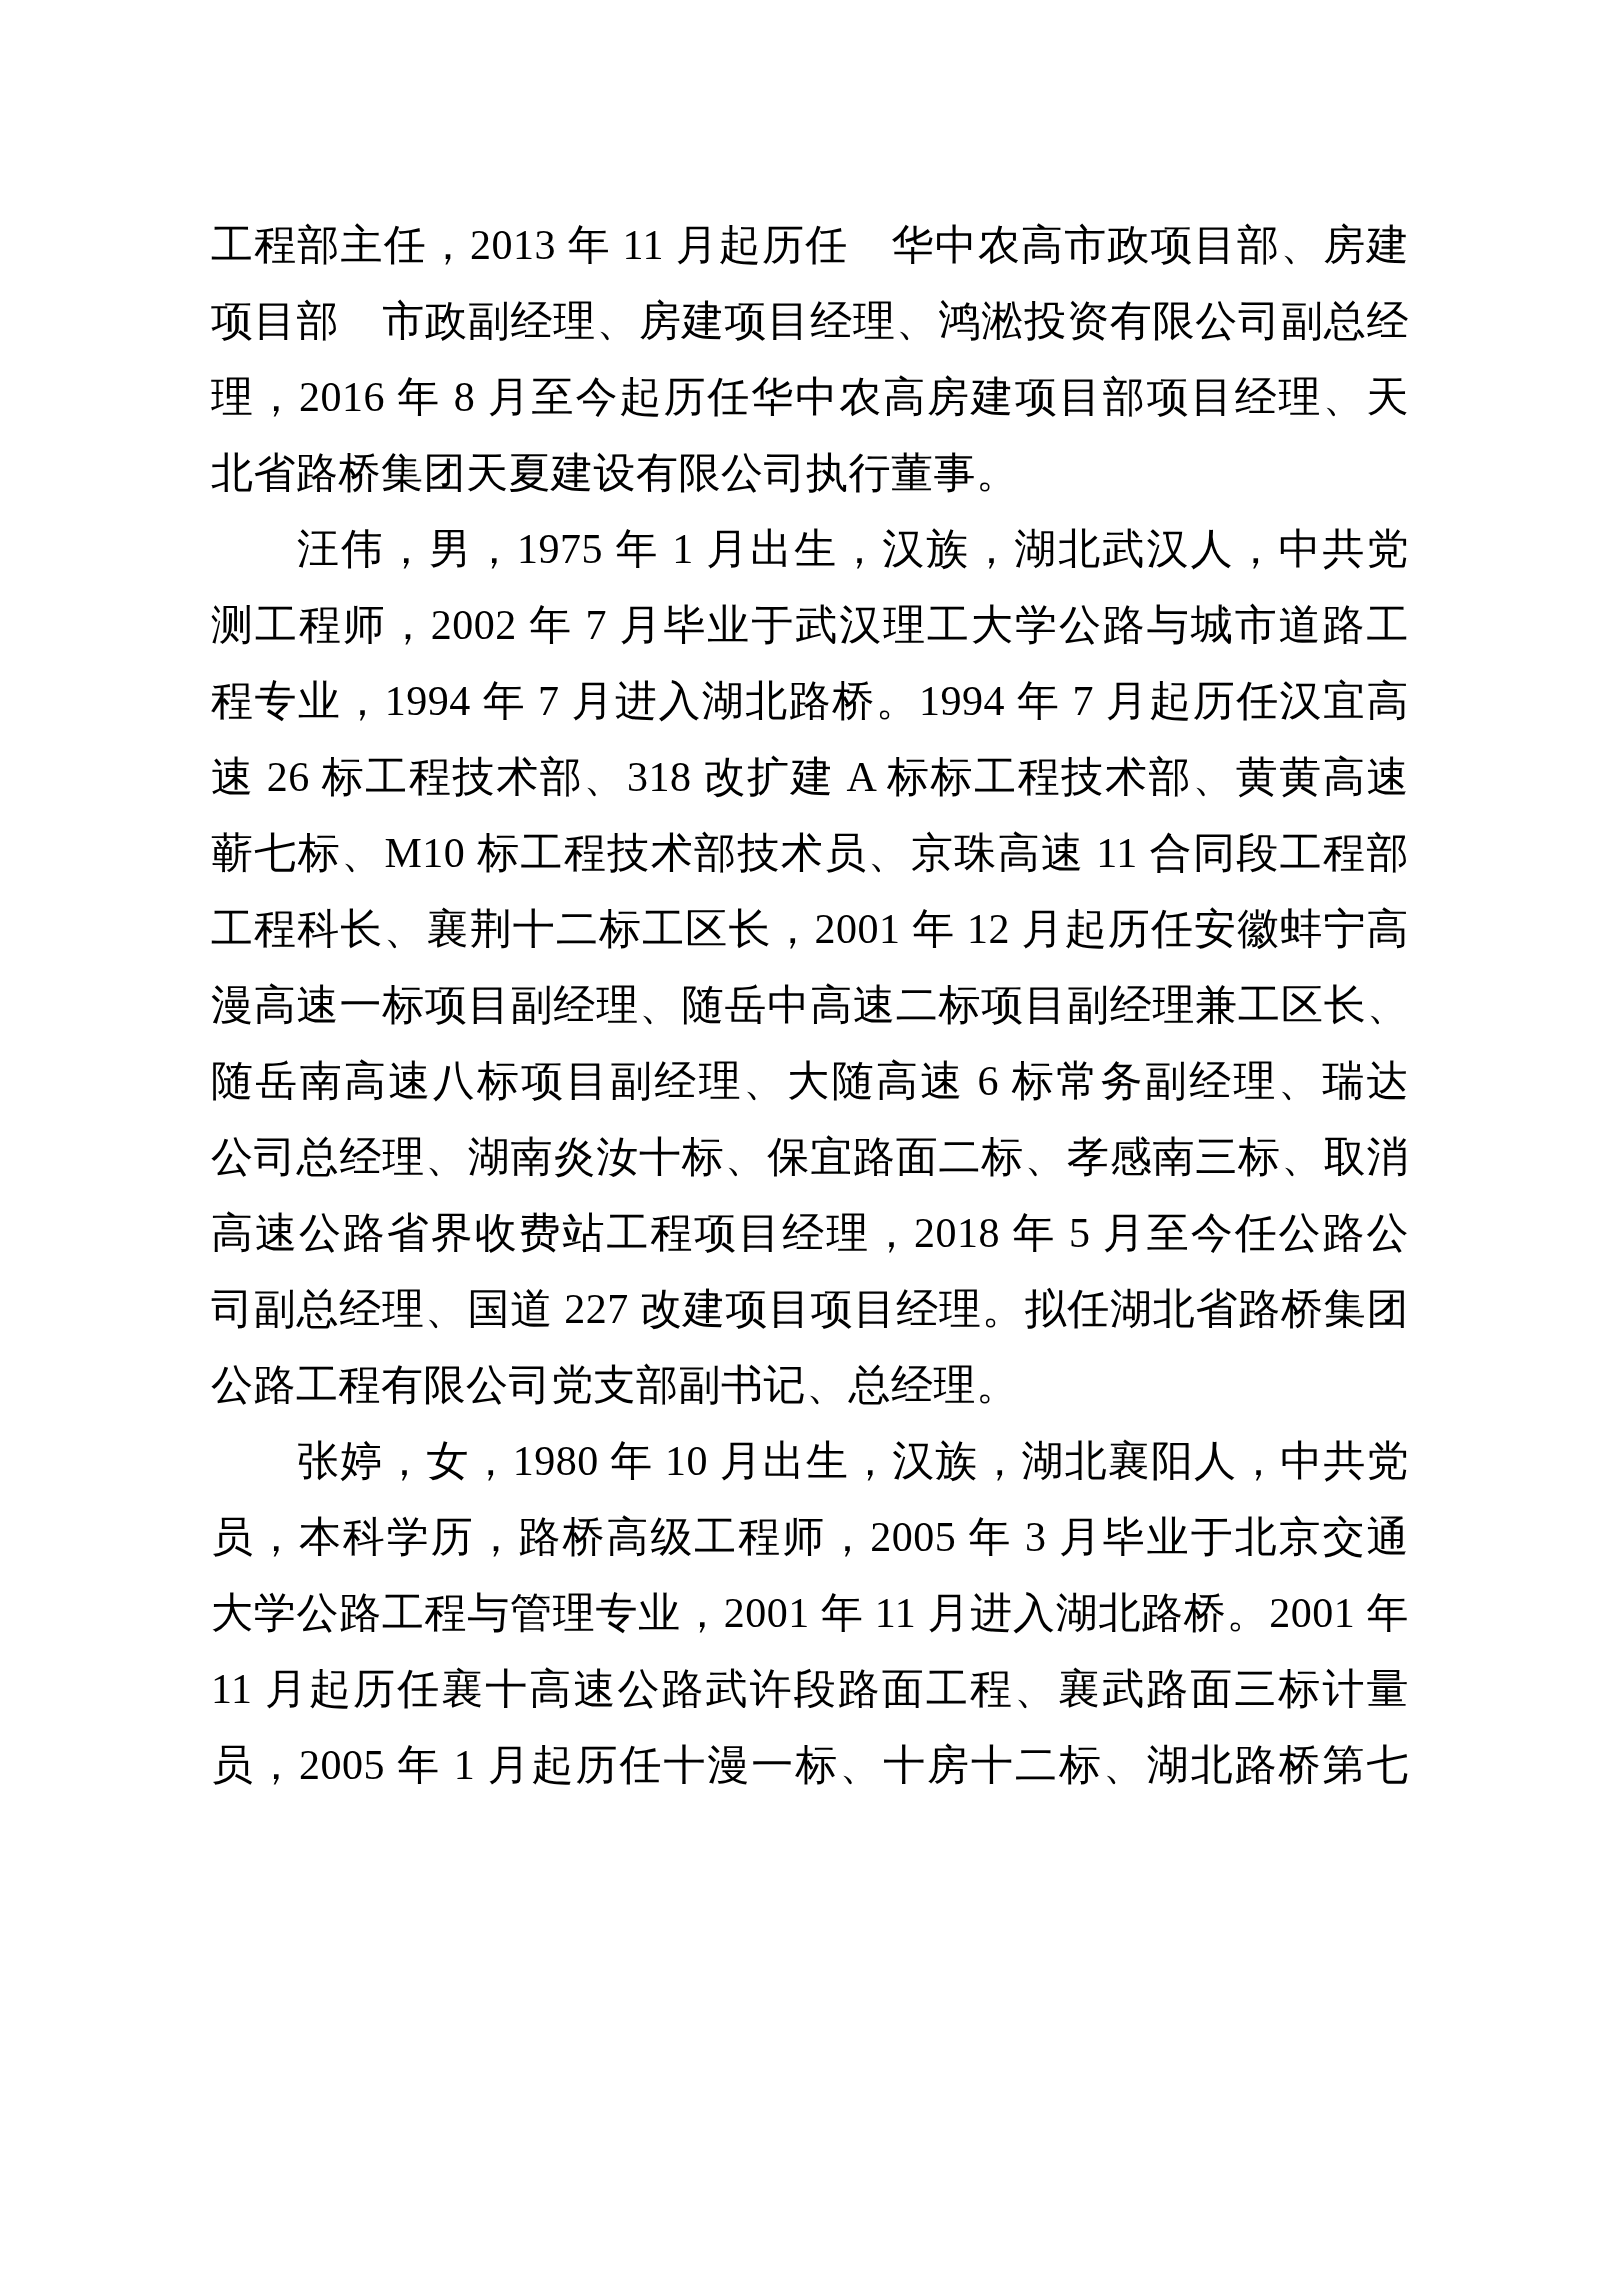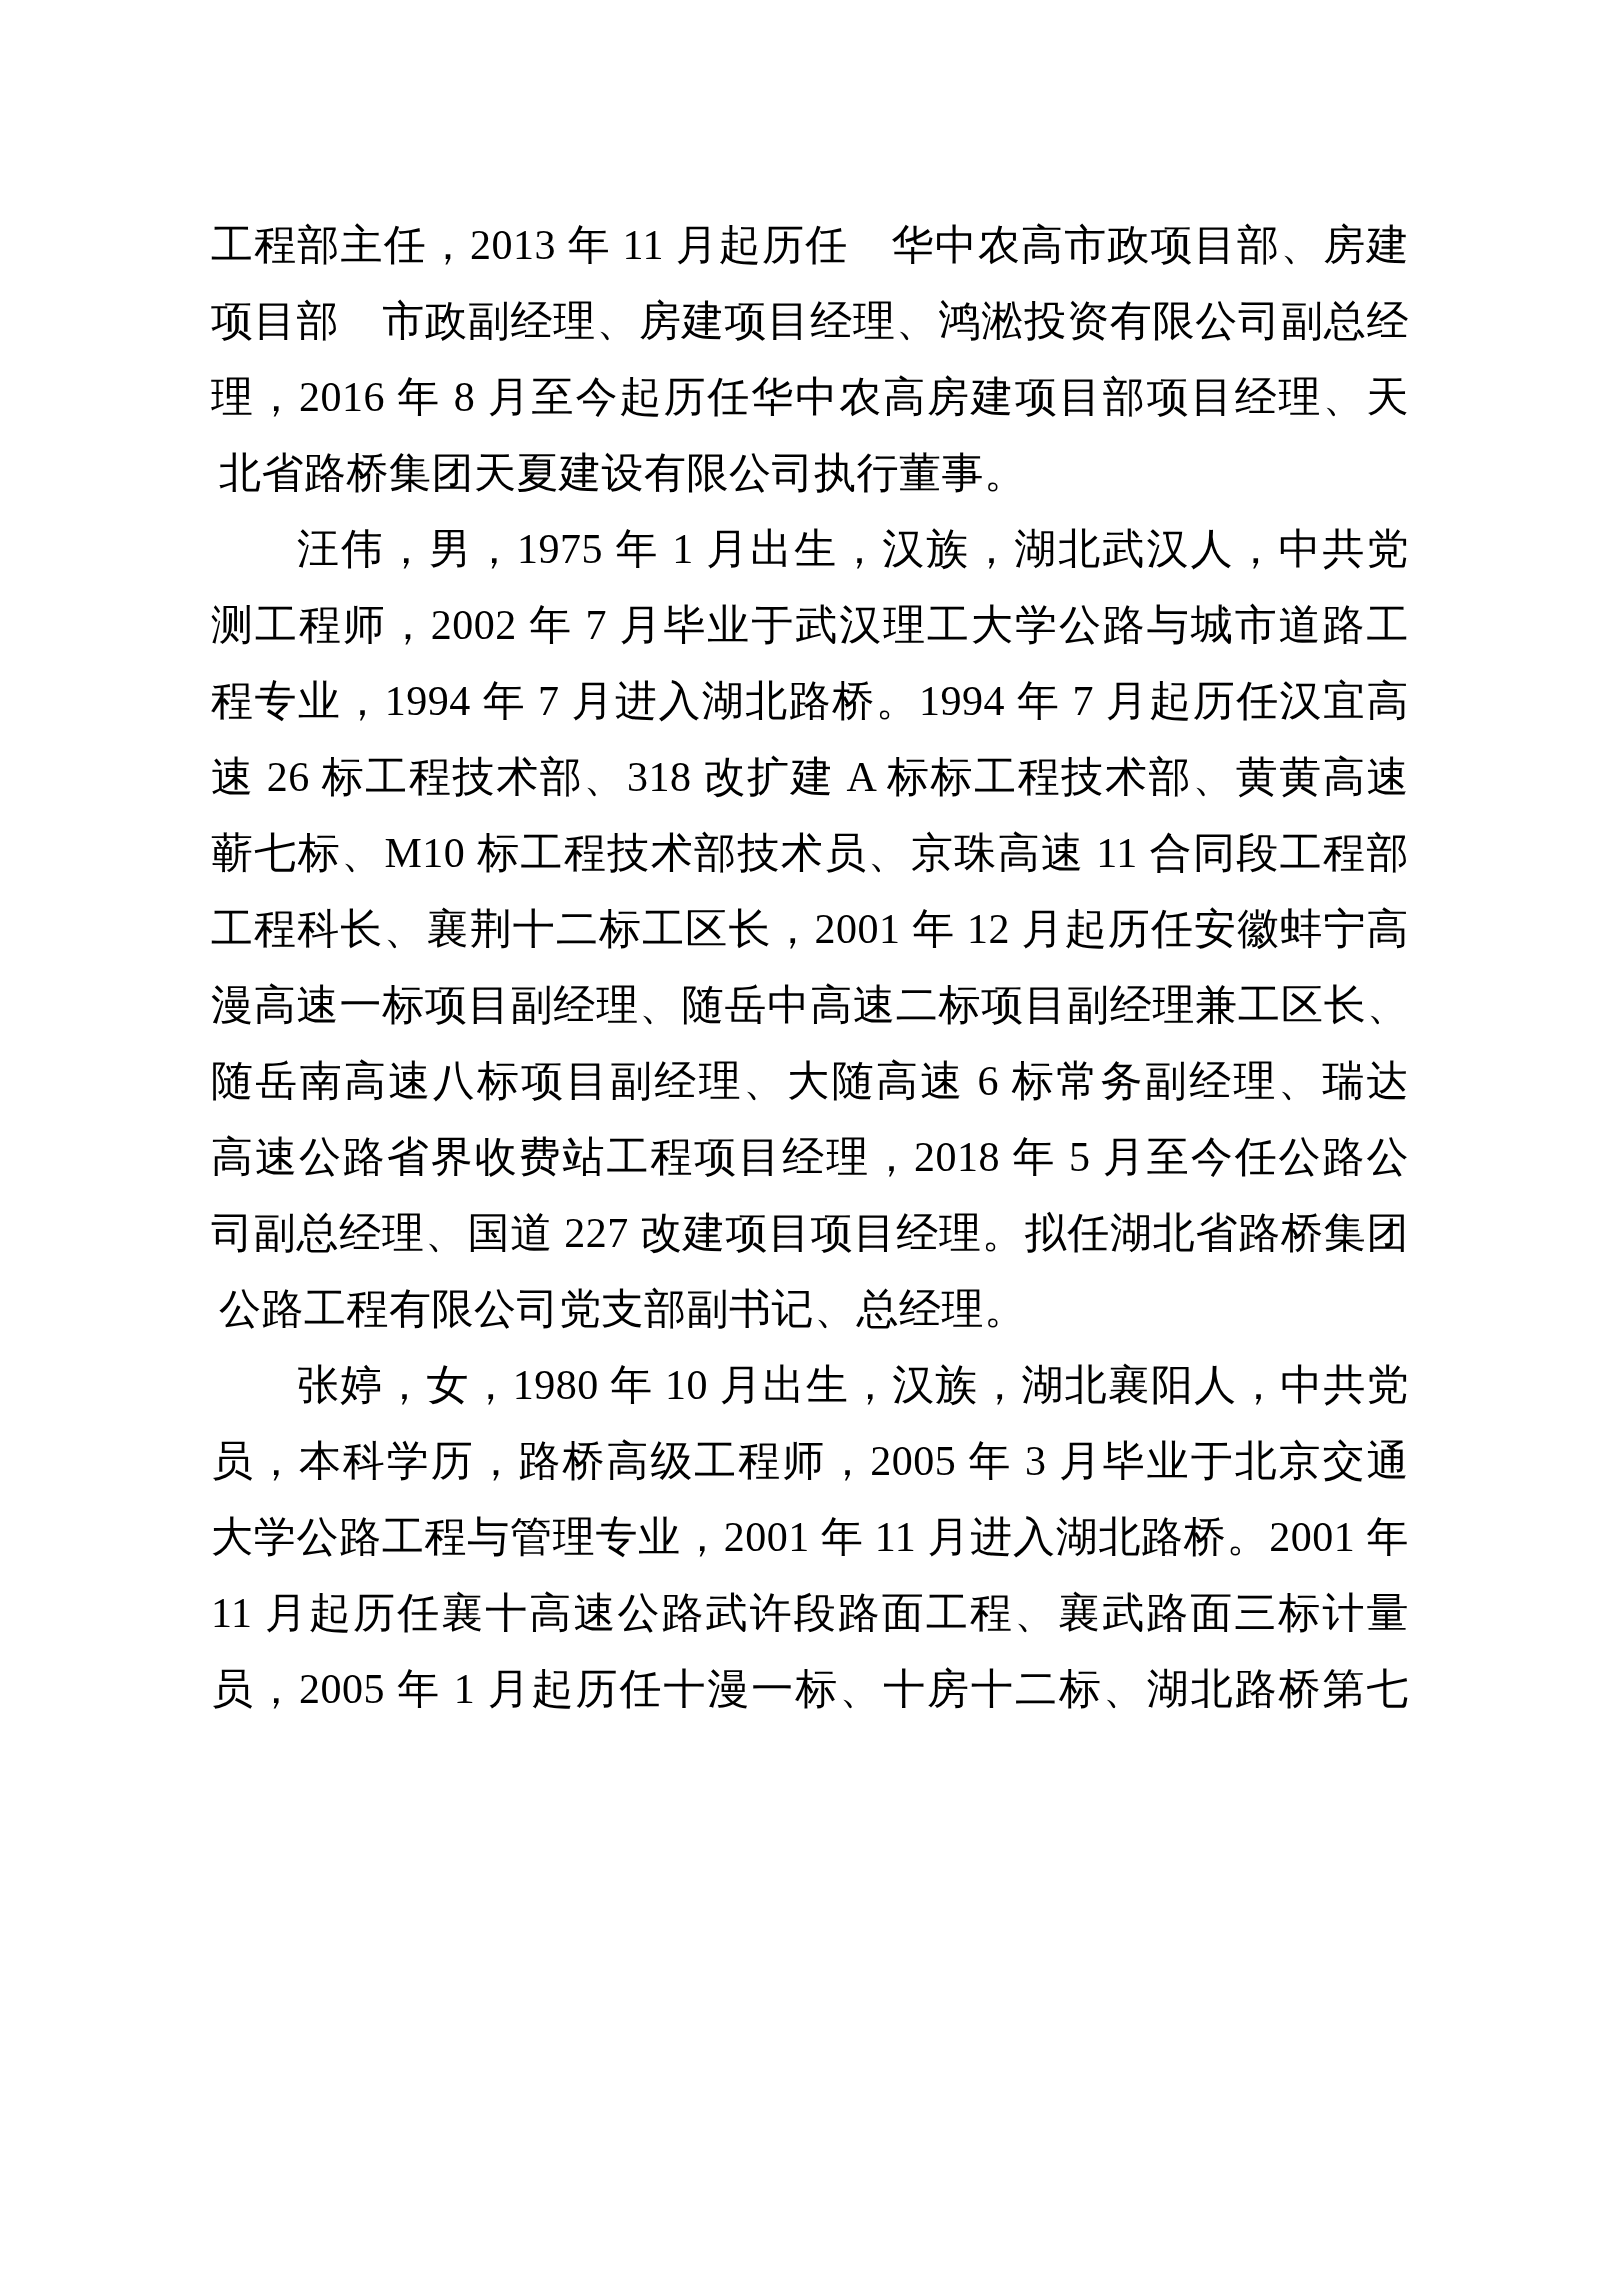--- a/index.html
+++ b/index.html
@@ -25,21 +25,20 @@
     line-height: 76px;
     color: #000000;
     text-align: justify;
     text-align-last: justify;
     text-justify: inter-character;
     white-space: normal;
     letter-spacing: 0.5px;
   }
   .line.para-end {
     text-align-last: left;
-    margin-left: 8px;
   }
   .line.indent {
     text-indent: 86px;
   }
 </style>
 </head>
 <body>
 
 <div class="page" style="background: rgb(255, 255, 255); color: rgb(0, 0, 0);">
   <div class="content">
@@ -48,20 +47,21 @@
     <div class="line">理，2016 年 8 月至今起历任华中农高房建项目部项目经理、天</div>
     <div class="line para-end">北省路桥集团天夏建设有限公司执行董事。</div>
     <div class="line indent">汪伟，男，1975 年 1 月出生，汉族，湖北武汉人，中共党</div>
     <div class="line">测工程师，2002 年 7 月毕业于武汉理工大学公路与城市道路工</div>
     <div class="line">程专业，1994 年 7 月进入湖北路桥。1994 年 7 月起历任汉宜高</div>
     <div class="line">速 26 标工程技术部、318 改扩建 A 标标工程技术部、黄黄高速</div>
     <div class="line">蕲七标、M10 标工程技术部技术员、京珠高速 11 合同段工程部</div>
     <div class="line">工程科长、襄荆十二标工区长，2001 年 12 月起历任安徽蚌宁高</div>
     <div class="line">漫高速一标项目副经理、随岳中高速二标项目副经理兼工区长、</div>
     <div class="line">随岳南高速八标项目副经理、大随高速 6 标常务副经理、瑞达</div>
+    <div class="line">公司总经理、湖南炎汝十标、保宜路面二标、孝感南三标、取消</div>
     <div class="line">高速公路省界收费站工程项目经理，2018 年 5 月至今任公路公</div>
     <div class="line">司副总经理、国道 227 改建项目项目经理。拟任湖北省路桥集团</div>
     <div class="line para-end">公路工程有限公司党支部副书记、总经理。</div>
     <div class="line indent">张婷，女，1980 年 10 月出生，汉族，湖北襄阳人，中共党</div>
     <div class="line">员，本科学历，路桥高级工程师，2005 年 3 月毕业于北京交通</div>
     <div class="line">大学公路工程与管理专业，2001 年 11 月进入湖北路桥。2001 年</div>
     <div class="line">11 月起历任襄十高速公路武许段路面工程、襄武路面三标计量</div>
     <div class="line">员，2005 年 1 月起历任十漫一标、十房十二标、湖北路桥第七</div>
   </div>
 </div>

